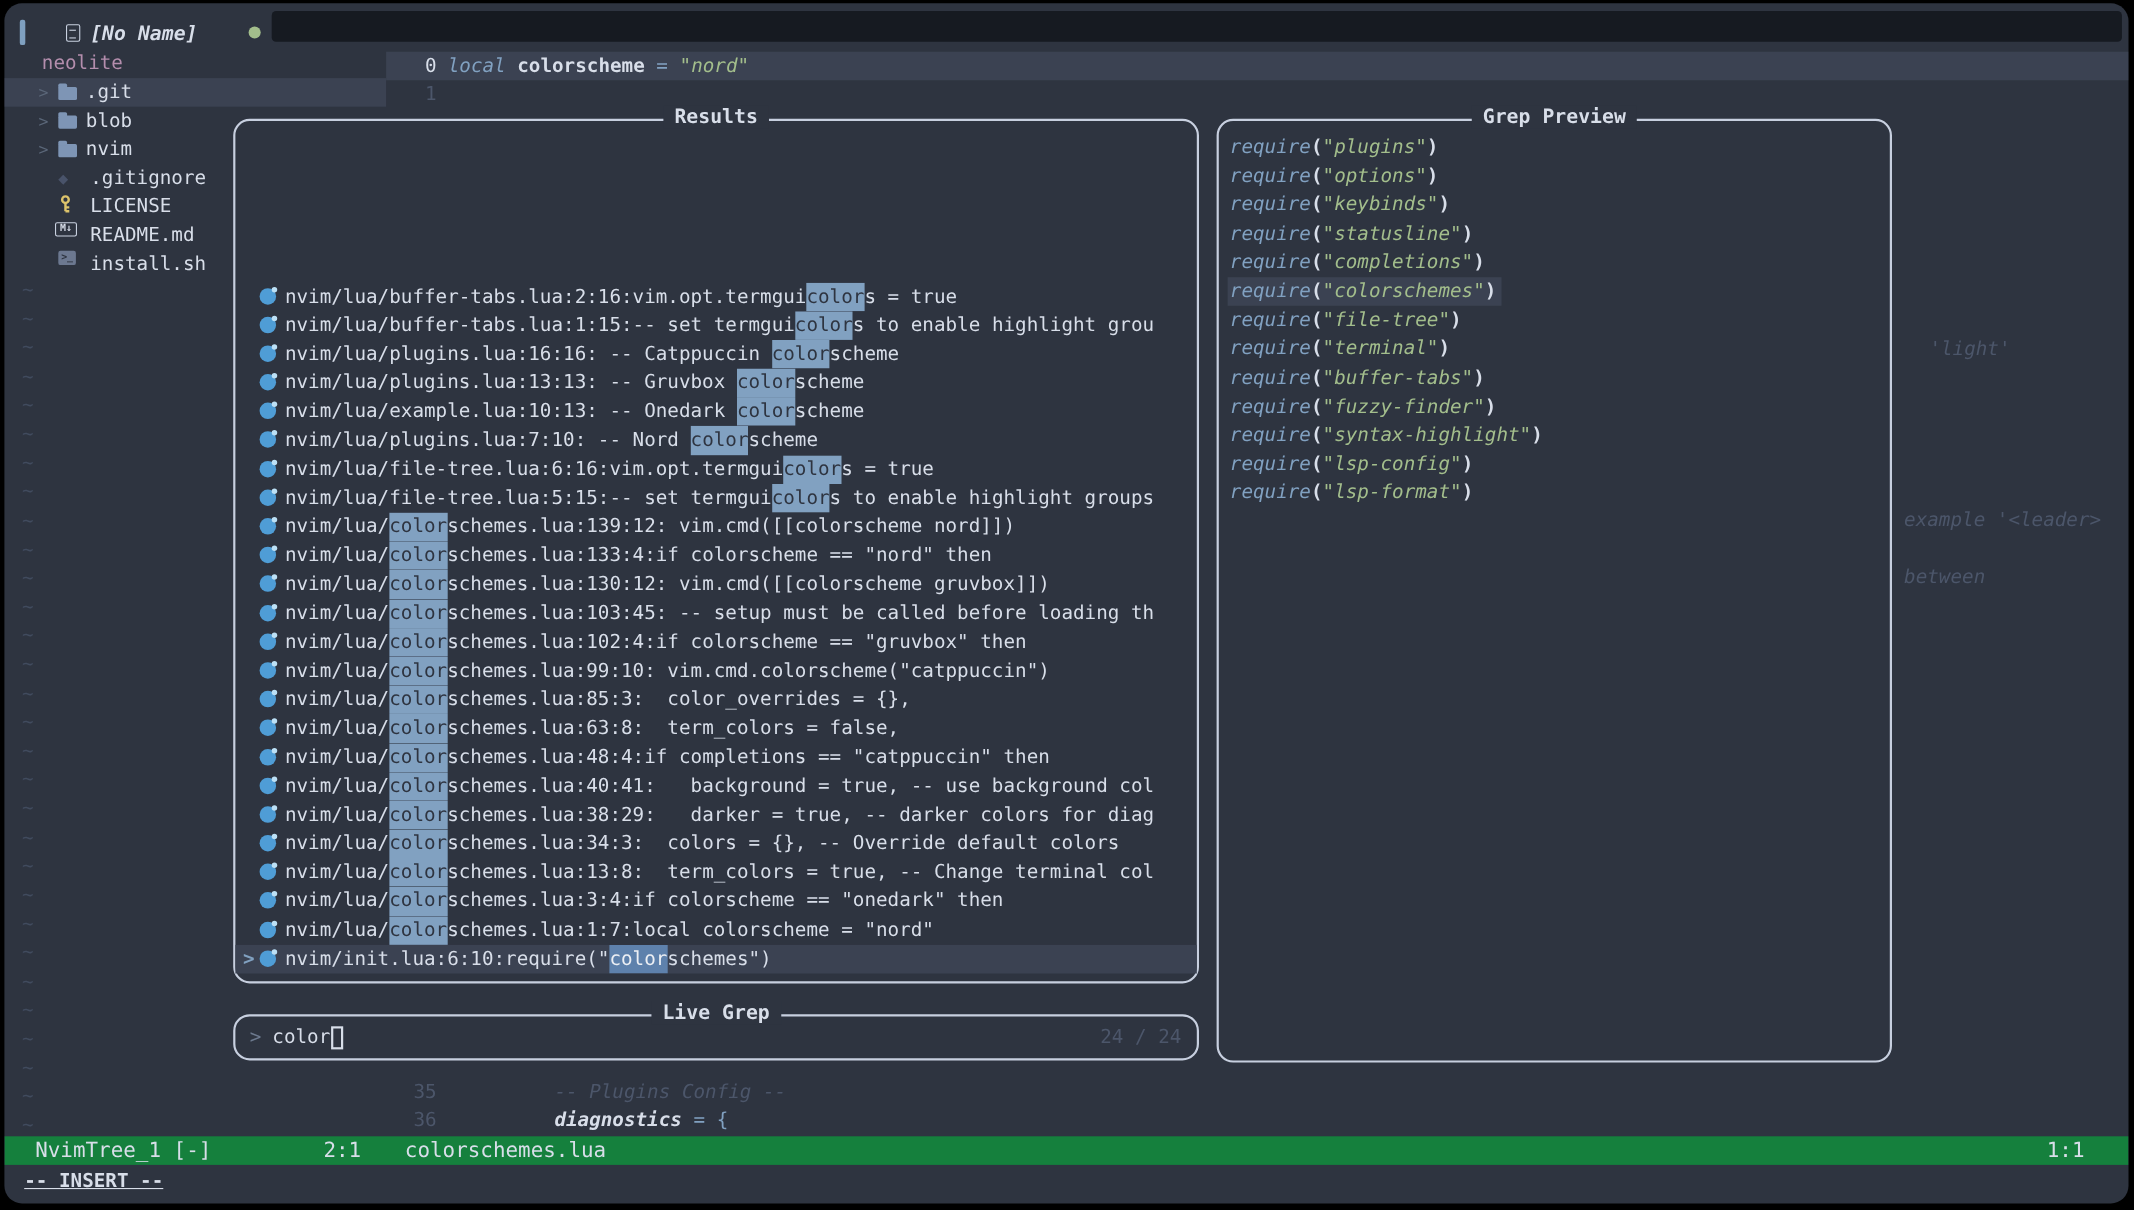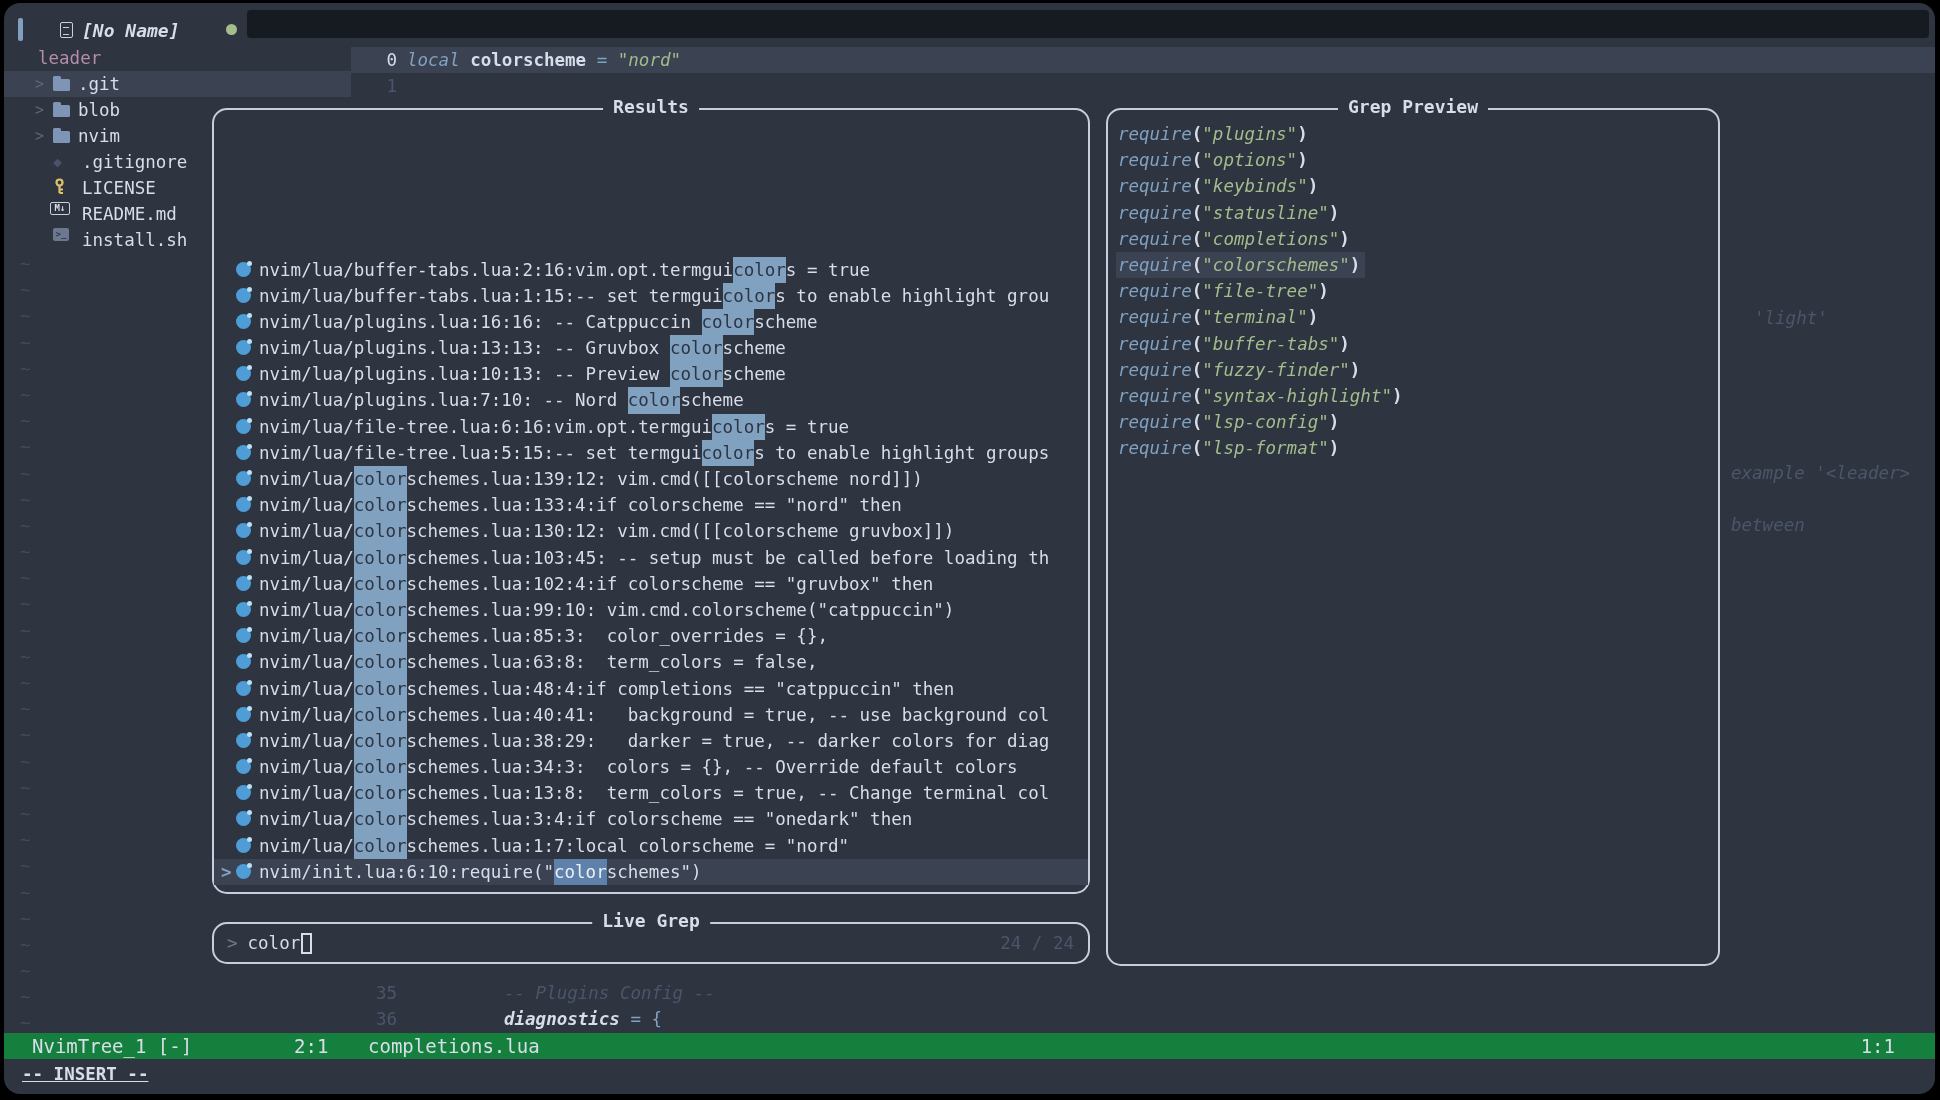--- a/index.html
+++ b/index.html
@@ -88,21 +88,21 @@
 <div class="window">
 
   <span class="cursor-bar"></span>
   <div class="tab">
     <span class="doc-icon"></span>
     <span class="tab-label">[No Name]</span>
   </div>
   <span class="mod-dot"></span>
   <div class="tabline-fill"></div>
 
-  <div class="tree-root">leader</div>
+  <div class="tree-root">neolite</div>
   <div class="tree" id="tree">
       <div class="tree-row folder selected"><span class="chev">&gt;</span><span class="ficon folder-icon"></span><span class="tree-label">.git</span></div>
       <div class="tree-row folder"><span class="chev">&gt;</span><span class="ficon folder-icon"></span><span class="tree-label">blob</span></div>
       <div class="tree-row folder"><span class="chev">&gt;</span><span class="ficon folder-icon"></span><span class="tree-label">nvim</span></div>
       <div class="tree-row file"><span class="ficon git-icon">◆</span><span class="tree-label">.gitignore</span></div>
       <div class="tree-row file"><span class="ficon key-icon"><svg width="13" height="17" viewBox="0 0 13 17">
             <circle cx="6.5" cy="4.5" r="3" fill="none" stroke="#DCC36B" stroke-width="2.2"></circle>
             <path d="M6.5 7.5 V15 M6.5 11.5 H10 M6.5 15 H10" stroke="#DCC36B" stroke-width="2.2" fill="none"></path>
           </svg></span><span class="tree-label">LICENSE</span></div>
       <div class="tree-row file"><span class="ficon markdown-icon">M↓</span><span class="tree-label">README.md</span></div>
@@ -157,21 +157,21 @@
       <div class="frag" style="top: 509px;">between</div>
     </div>
 
   <div class="fbox results-box">
     <div class="fbox-title">Results</div>
     <div class="results-list" id="results-list">
         <div class="result-row"><span class="lua-icon"></span><span>nvim/lua/buffer-tabs.lua:2:16:vim.opt.termgui</span><span class="match">color</span><span>s = true</span></div>
         <div class="result-row"><span class="lua-icon"></span><span>nvim/lua/buffer-tabs.lua:1:15:-- set termgui</span><span class="match">color</span><span>s to enable highlight grou</span></div>
         <div class="result-row"><span class="lua-icon"></span><span>nvim/lua/plugins.lua:16:16: -- Catppuccin </span><span class="match">color</span><span>scheme</span></div>
         <div class="result-row"><span class="lua-icon"></span><span>nvim/lua/plugins.lua:13:13: -- Gruvbox </span><span class="match">color</span><span>scheme</span></div>
-        <div class="result-row"><span class="lua-icon"></span><span>nvim/lua/plugins.lua:10:13: -- Preview </span><span class="match">color</span><span>scheme</span></div>
+        <div class="result-row"><span class="lua-icon"></span><span>nvim/lua/example.lua:10:13: -- Onedark </span><span class="match">color</span><span>scheme</span></div>
         <div class="result-row"><span class="lua-icon"></span><span>nvim/lua/plugins.lua:7:10: -- Nord </span><span class="match">color</span><span>scheme</span></div>
         <div class="result-row"><span class="lua-icon"></span><span>nvim/lua/file-tree.lua:6:16:vim.opt.termgui</span><span class="match">color</span><span>s = true</span></div>
         <div class="result-row"><span class="lua-icon"></span><span>nvim/lua/file-tree.lua:5:15:-- set termgui</span><span class="match">color</span><span>s to enable highlight groups</span></div>
         <div class="result-row"><span class="lua-icon"></span><span>nvim/lua/</span><span class="match">color</span><span>schemes.lua:139:12: vim.cmd([[colorscheme nord]])</span></div>
         <div class="result-row"><span class="lua-icon"></span><span>nvim/lua/</span><span class="match">color</span><span>schemes.lua:133:4:if colorscheme == "nord" then</span></div>
         <div class="result-row"><span class="lua-icon"></span><span>nvim/lua/</span><span class="match">color</span><span>schemes.lua:130:12: vim.cmd([[colorscheme gruvbox]])</span></div>
         <div class="result-row"><span class="lua-icon"></span><span>nvim/lua/</span><span class="match">color</span><span>schemes.lua:103:45: -- setup must be called before loading th</span></div>
         <div class="result-row"><span class="lua-icon"></span><span>nvim/lua/</span><span class="match">color</span><span>schemes.lua:102:4:if colorscheme == "gruvbox" then</span></div>
         <div class="result-row"><span class="lua-icon"></span><span>nvim/lua/</span><span class="match">color</span><span>schemes.lua:99:10: vim.cmd.colorscheme("catppuccin")</span></div>
         <div class="result-row"><span class="lua-icon"></span><span>nvim/lua/</span><span class="match">color</span><span>schemes.lua:85:3:  color_overrides = {},</span></div>
@@ -212,18 +212,18 @@
         <div class="preview-line"><span class="pl-inner"><span class="fn">require</span><span class="paren">(</span><span class="str">"fuzzy-finder"</span><span class="paren">)</span></span></div>
         <div class="preview-line"><span class="pl-inner"><span class="fn">require</span><span class="paren">(</span><span class="str">"syntax-highlight"</span><span class="paren">)</span></span></div>
         <div class="preview-line"><span class="pl-inner"><span class="fn">require</span><span class="paren">(</span><span class="str">"lsp-config"</span><span class="paren">)</span></span></div>
         <div class="preview-line"><span class="pl-inner"><span class="fn">require</span><span class="paren">(</span><span class="str">"lsp-format"</span><span class="paren">)</span></span></div>
       </div>
   </div>
 
   <div class="statusline">
     <span class="sl-buffer">NvimTree_1 [-]</span>
     <span class="sl-pos">2:1</span>
-    <span class="sl-file">completions.lua</span>
+    <span class="sl-file">colorschemes.lua</span>
     <span class="sl-right">1:1</span>
   </div>
   <div class="cmdline">-- INSERT --</div>
 
 </div>
 
 </body></html>

